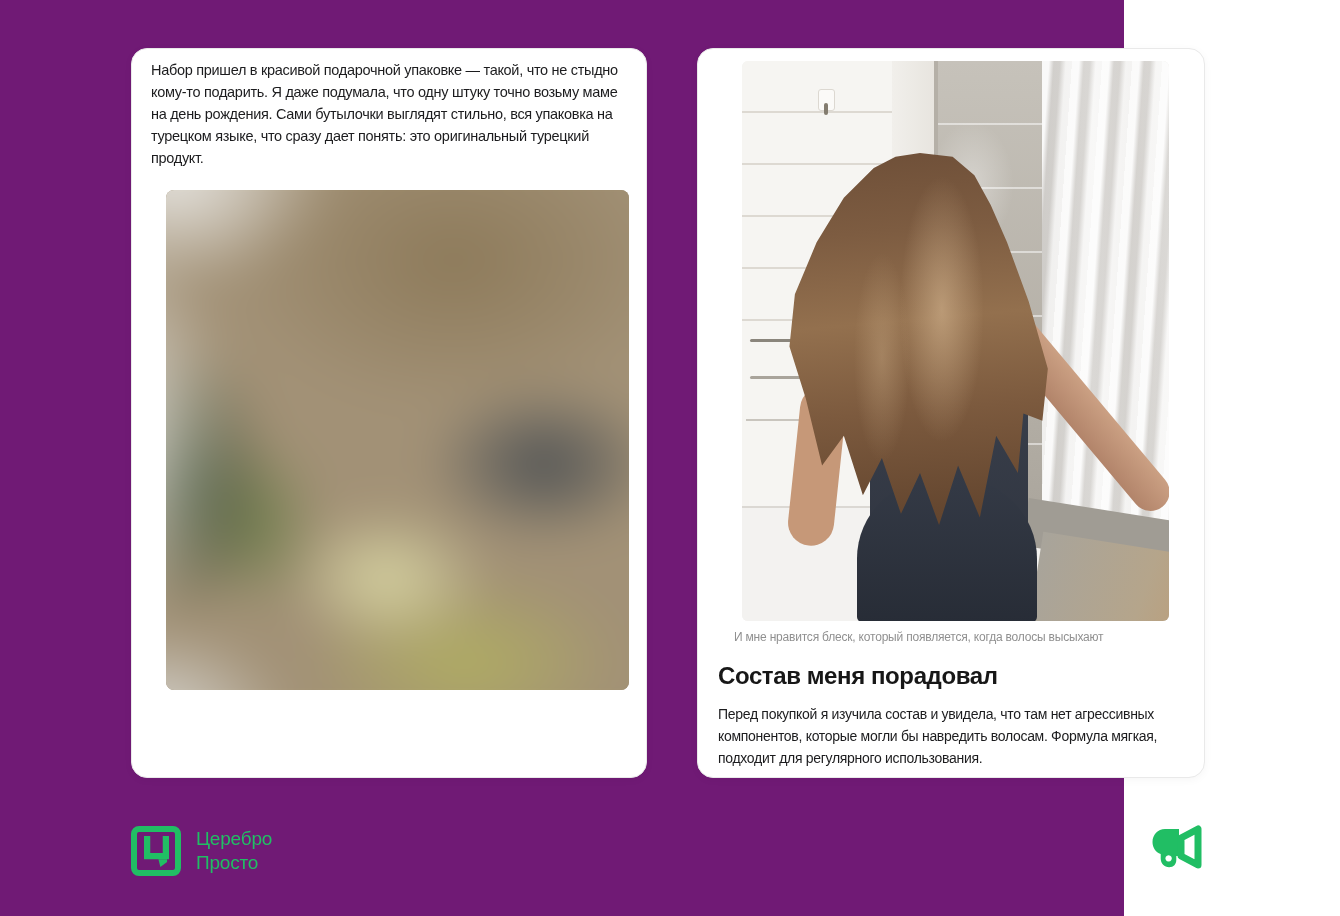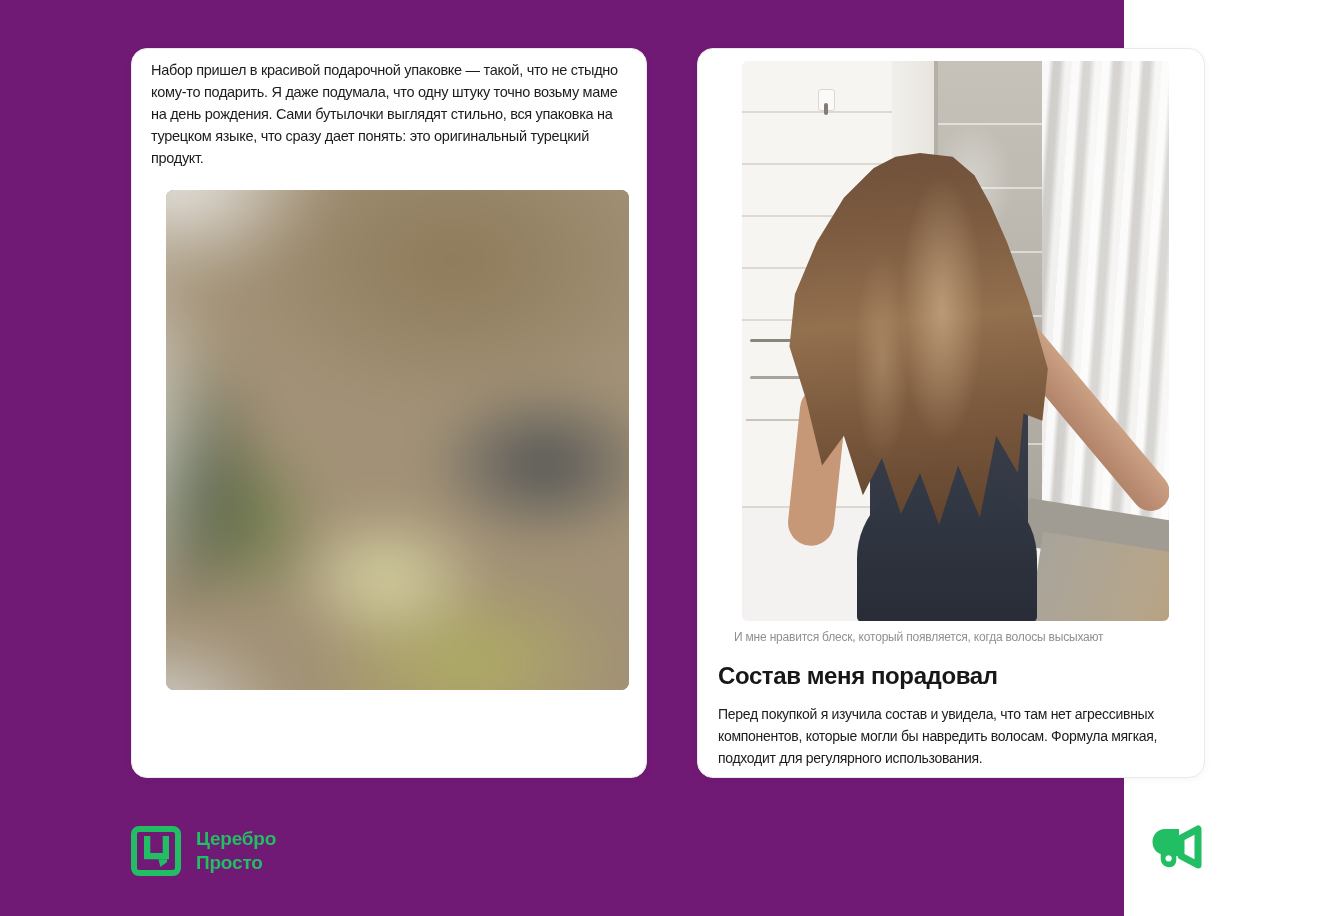--- a/index.html
+++ b/index.html
@@ -93,21 +93,21 @@
 
   
   .caption{margin:9px 18px 0 36px;font-size:12px;line-height:15px;color:#909090;letter-spacing:-0.2px;}
   .heading{margin:17px 20px 0 20px;font-size:24px;line-height:28px;font-weight:bold;color:#171717;letter-spacing:-0.4px;}
   .rpara{margin:13px 14px 0 20px;font-size:14px;line-height:22px;letter-spacing:-0.3px;}
 
   
   .footer-logo{position:absolute;left:131px;top:826px;display:flex;align-items:center;}
   .logo-square{width:50px;height:50px;box-sizing:border-box;border:6px solid #21be64;border-radius:8px;
     display:flex;align-items:center;justify-content:center;}
-  .logo-text{margin-left:15px;font-size:19px;line-height:24px;font-weight:bold;color:#21be64;letter-spacing:-0.2px;}
+  .logo-text{margin-left:15px;font-size:19px;line-height:24px;font-weight:normal;color:#21be64;letter-spacing:-0.2px;}
   .megaphone{position:absolute;left:1148px;top:824px;width:58px;height:50px;}
 </style>
 </head>
 <body>
 
 <div class="page">
 
   <div class="card card-left">
     <div class="card-text">
       <p>Набор пришел в красивой подарочной упаковке — такой, что не стыдно кому-то подарить. Я даже подумала, что одну штуку точно возьму маме на день рождения. Сами бутылочки выглядят стильно, вся упаковка на турецком языке, что сразу дает понять: это оригинальный турецкий продукт.</p>

